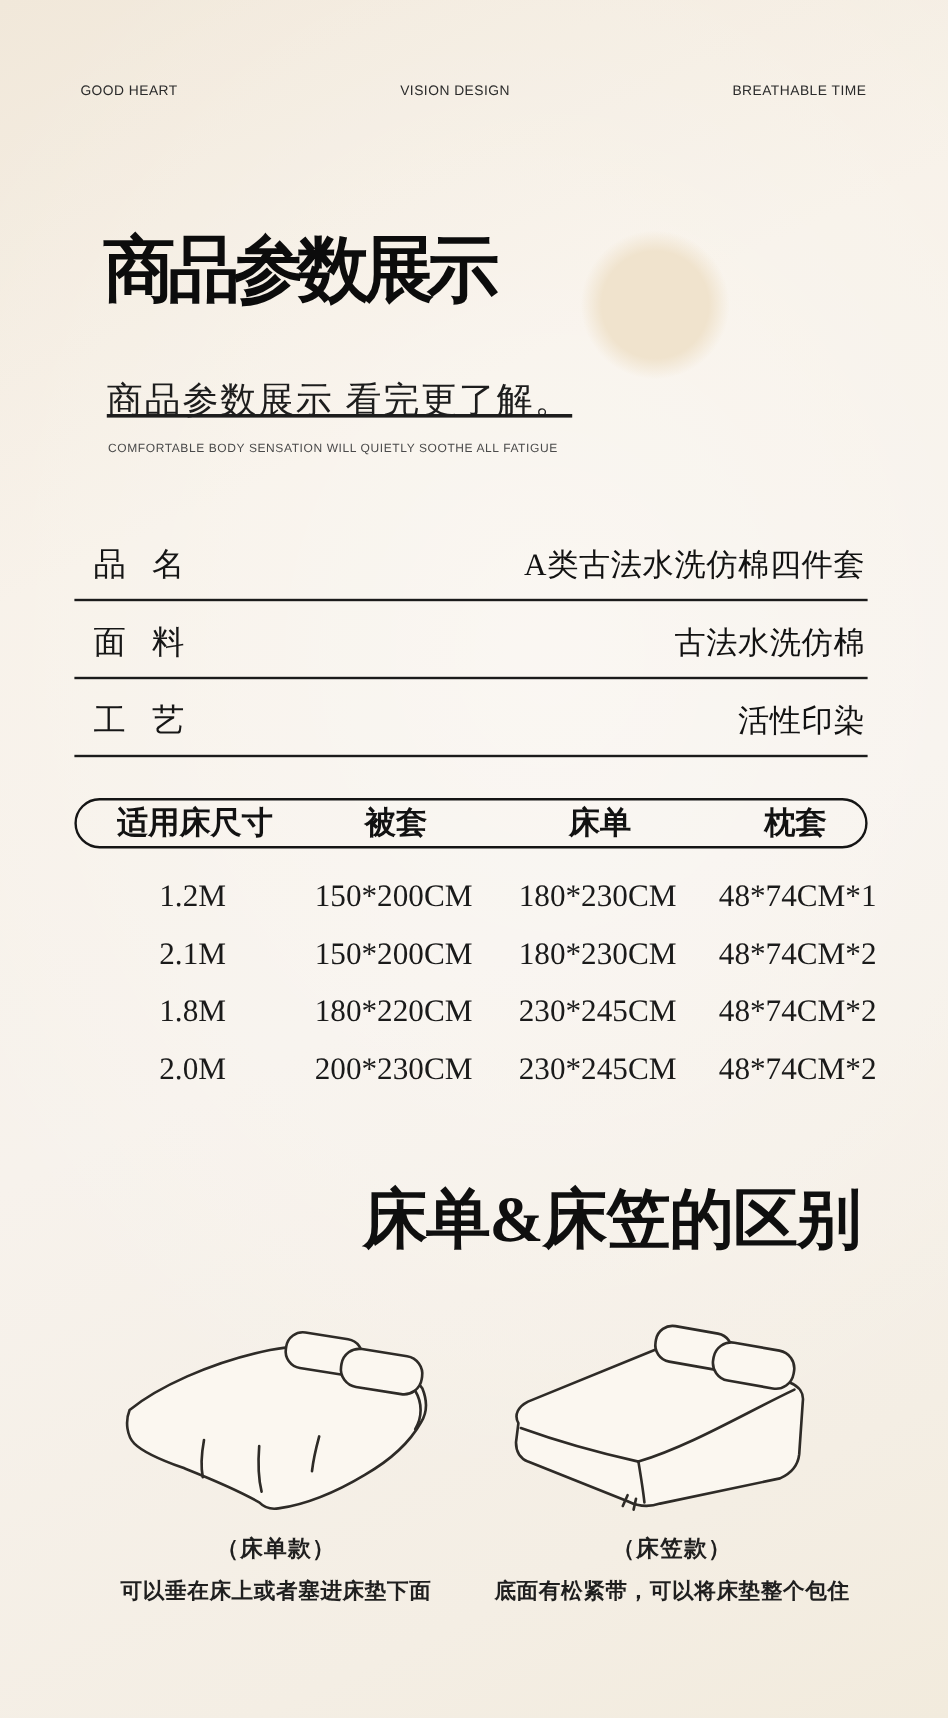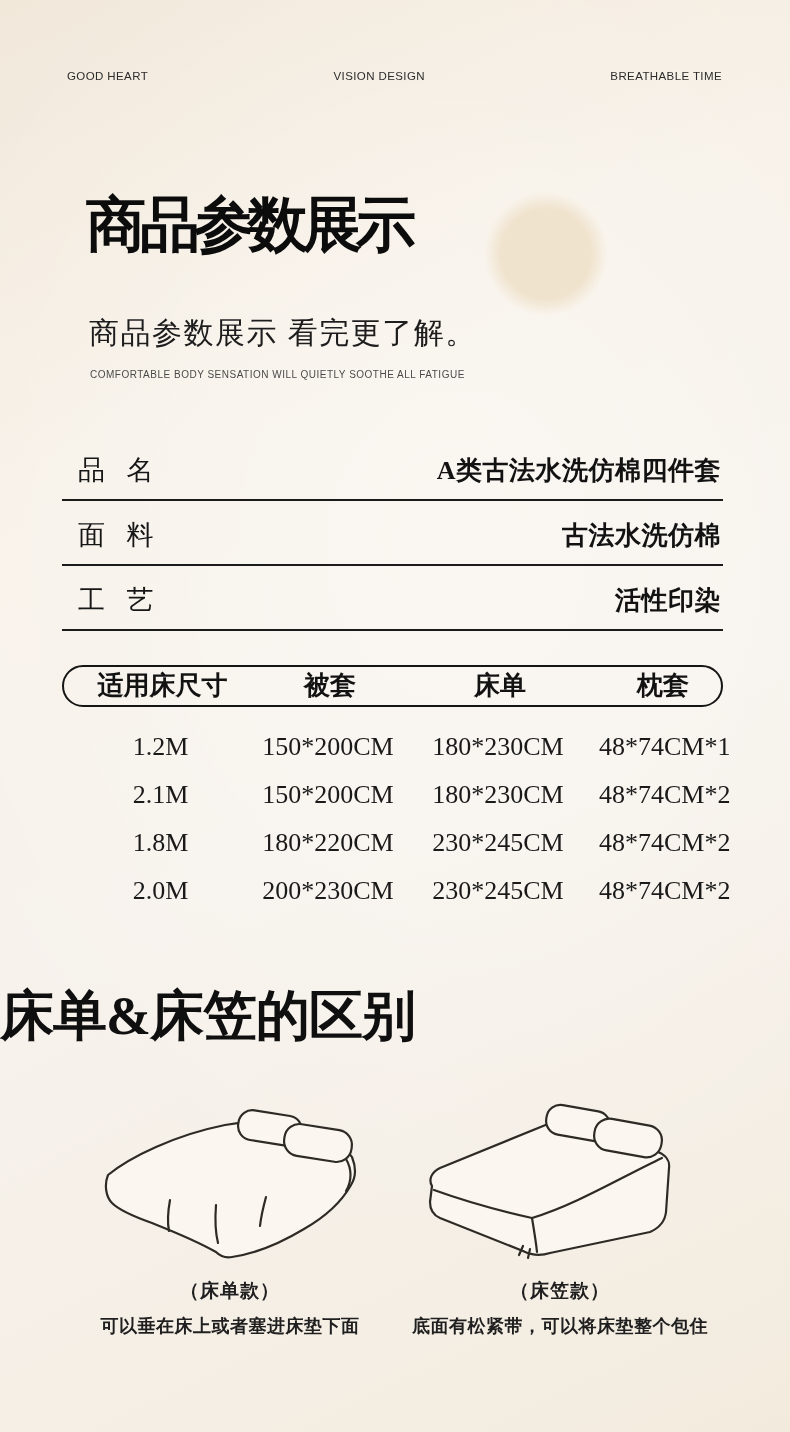--- a/index.html
+++ b/index.html
@@ -26,56 +26,56 @@
     background:radial-gradient(closest-side, #f0e3cd 0%, #f0e3cd 72%, rgba(240,227,205,0) 100%);
   }
   .hero-title {
     position:absolute; left:86px; top:192px; margin:0; z-index:2;
     font-family:"Liberation Serif","DejaVu Serif",serif;
     font-size:60px; font-weight:800; letter-spacing:-6px; line-height:1.12; color:#0c0c0c;
     white-space:nowrap;
   }
   .hero-subtitle {
     position:absolute; left:89px; top:313px; z-index:2;
-    font-size:30px; font-weight:500; letter-spacing:1.5px; color:#1d1d1d; white-space:nowrap;
+    font-size:30px; font-weight:500; letter-spacing:1.5px; color:#1d1d1d; white-space:nowrap;text-decoration:underline;
   }
   .hero-tagline {
     position:absolute; left:90px; top:369px;
     font-size:10px; letter-spacing:0.5px; color:#4a4a4a; white-space:nowrap;
   }
 
   
   .specs { position:absolute; left:62px; top:436px; width:661px;
     font-family:"Liberation Serif","DejaVu Serif",serif; }
   .spec-row {
     display:flex; justify-content:space-between; align-items:flex-end;
     border-bottom:2px solid #1b1b1b; padding:0 0 11px 0; height:52px; box-sizing:content-box;
   }
   .spec-row + .spec-row { margin-top:0; }
   .spec-label { font-size:27px; color:#161616; padding-left:16px; word-spacing:0.55em; white-space:nowrap; }
-  .spec-value { font-size:26px; font-weight:700; color:#121212; letter-spacing:0.5px; white-space:nowrap; padding-right:2px; }
+  .spec-value { font-size:26px; font-weight:400; color:#121212; letter-spacing:0.5px; white-space:nowrap; padding-right:2px; }
 
   
   .size-grid { display:grid; grid-template-columns:165px 170px 170px 156px; align-items:center; text-align:center; }
   .size-header {
     position:absolute; left:62px; top:665px; width:661px; height:40px;
     border:2px solid #151515; border-radius:24px; box-sizing:border-box;
     font-family:"Liberation Serif","DejaVu Serif",serif; font-size:26px; font-weight:700; color:#121212;
     height:42px;
   }
   .size-body {
     position:absolute; left:62px; top:723px; width:661px;
     font-family:"Liberation Serif","DejaVu Serif",serif; font-size:26px; color:#1a1a1a;
   }
   .size-row { height:48px; }
   .size-row > div, .size-header > div { line-height:1;padding-left:32px; }
 
   
   .compare-title {
-    position:absolute; left:0; top:980px; width:717px; margin:0; text-align:left;
+    position:absolute; left:0; top:980px; width:717px; margin:0; text-align:right;
     font-family:"Liberation Serif","DejaVu Serif",serif;
     font-size:54px; font-weight:800; letter-spacing:-1px; color:#0f0f0f;
   }
   .illu { position:absolute; }
   .illu-left { left:80px; top:1105px; }
   .illu-right { left:410px; top:1100px; }
   .sketch-line { fill:none; stroke:#2e2b27; stroke-width:2.2; stroke-linecap:round; stroke-linejoin:round; }
   .sketch-fill { fill:#fbf7f0; stroke:#2e2b27; stroke-width:2.2; stroke-linejoin:round; }
 
   .caption { position:absolute; width:300px; text-align:center; color:#1f1f1f; }

